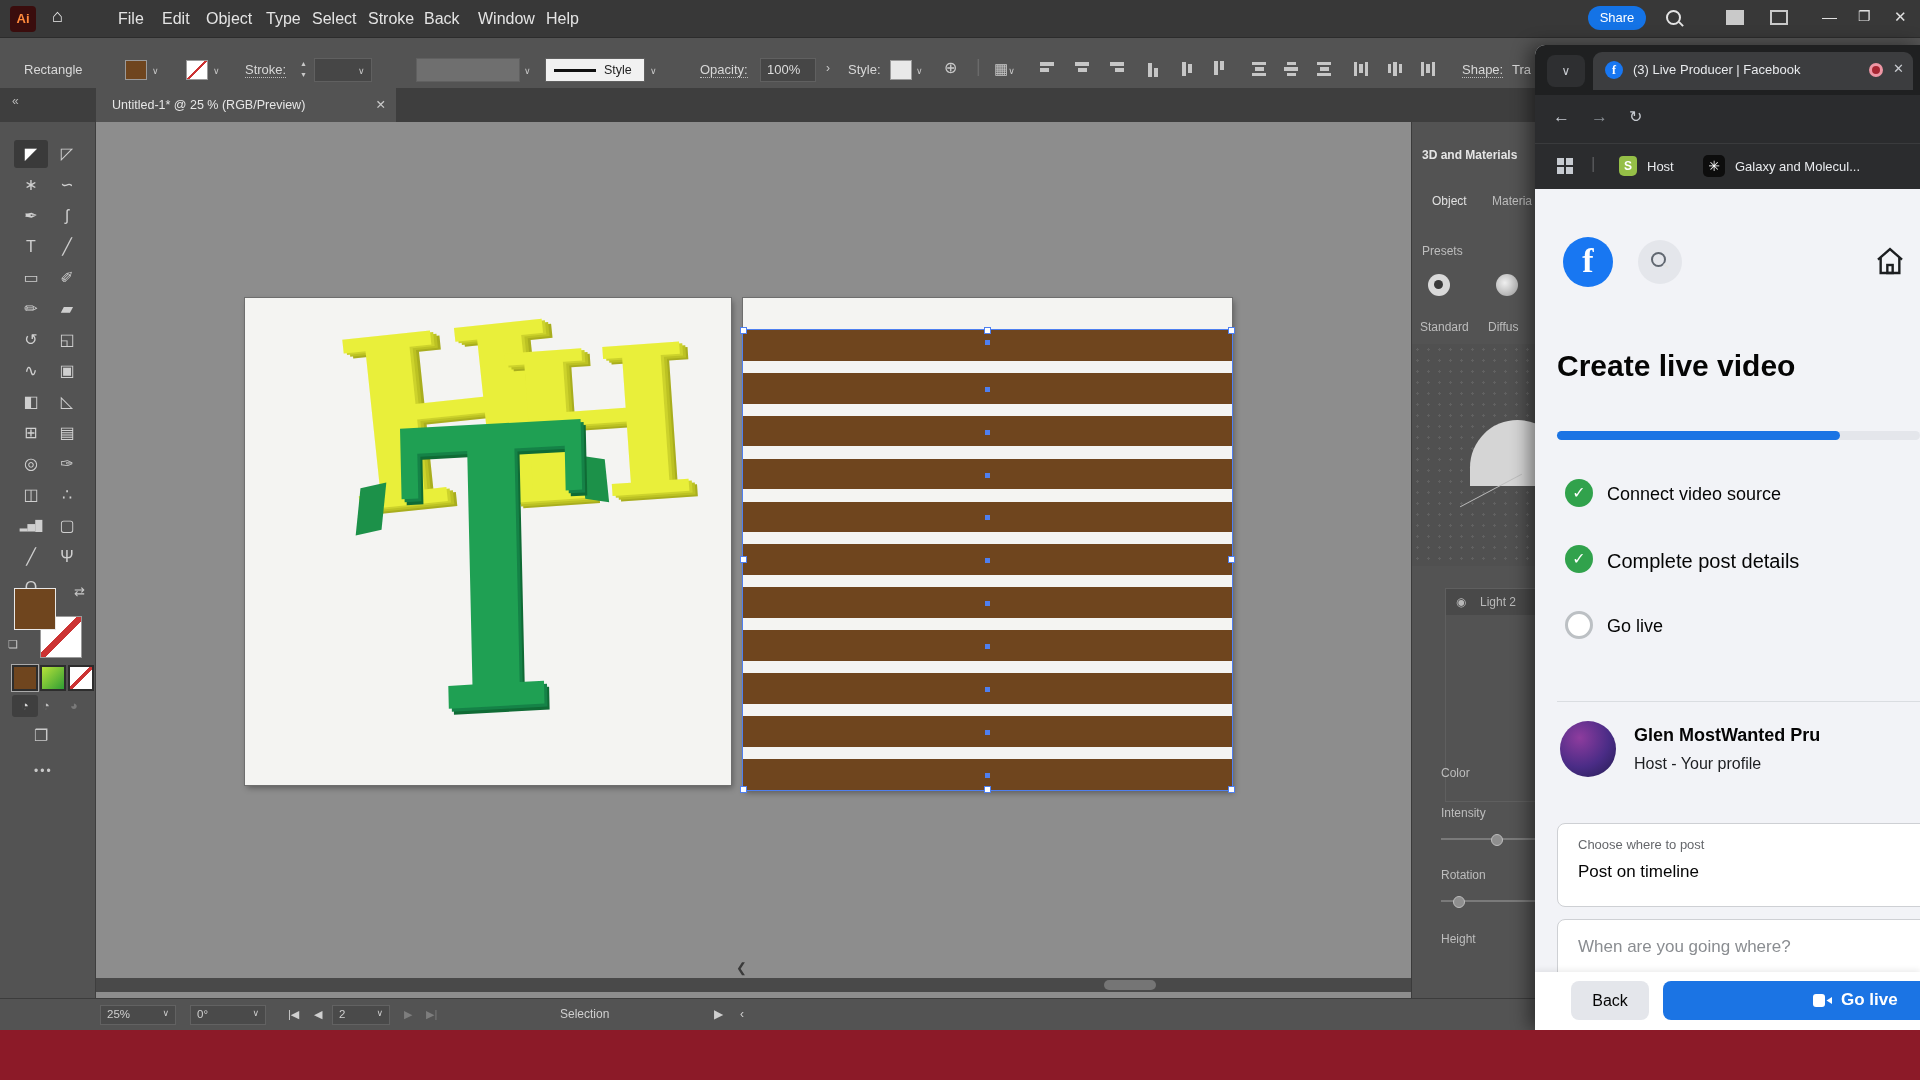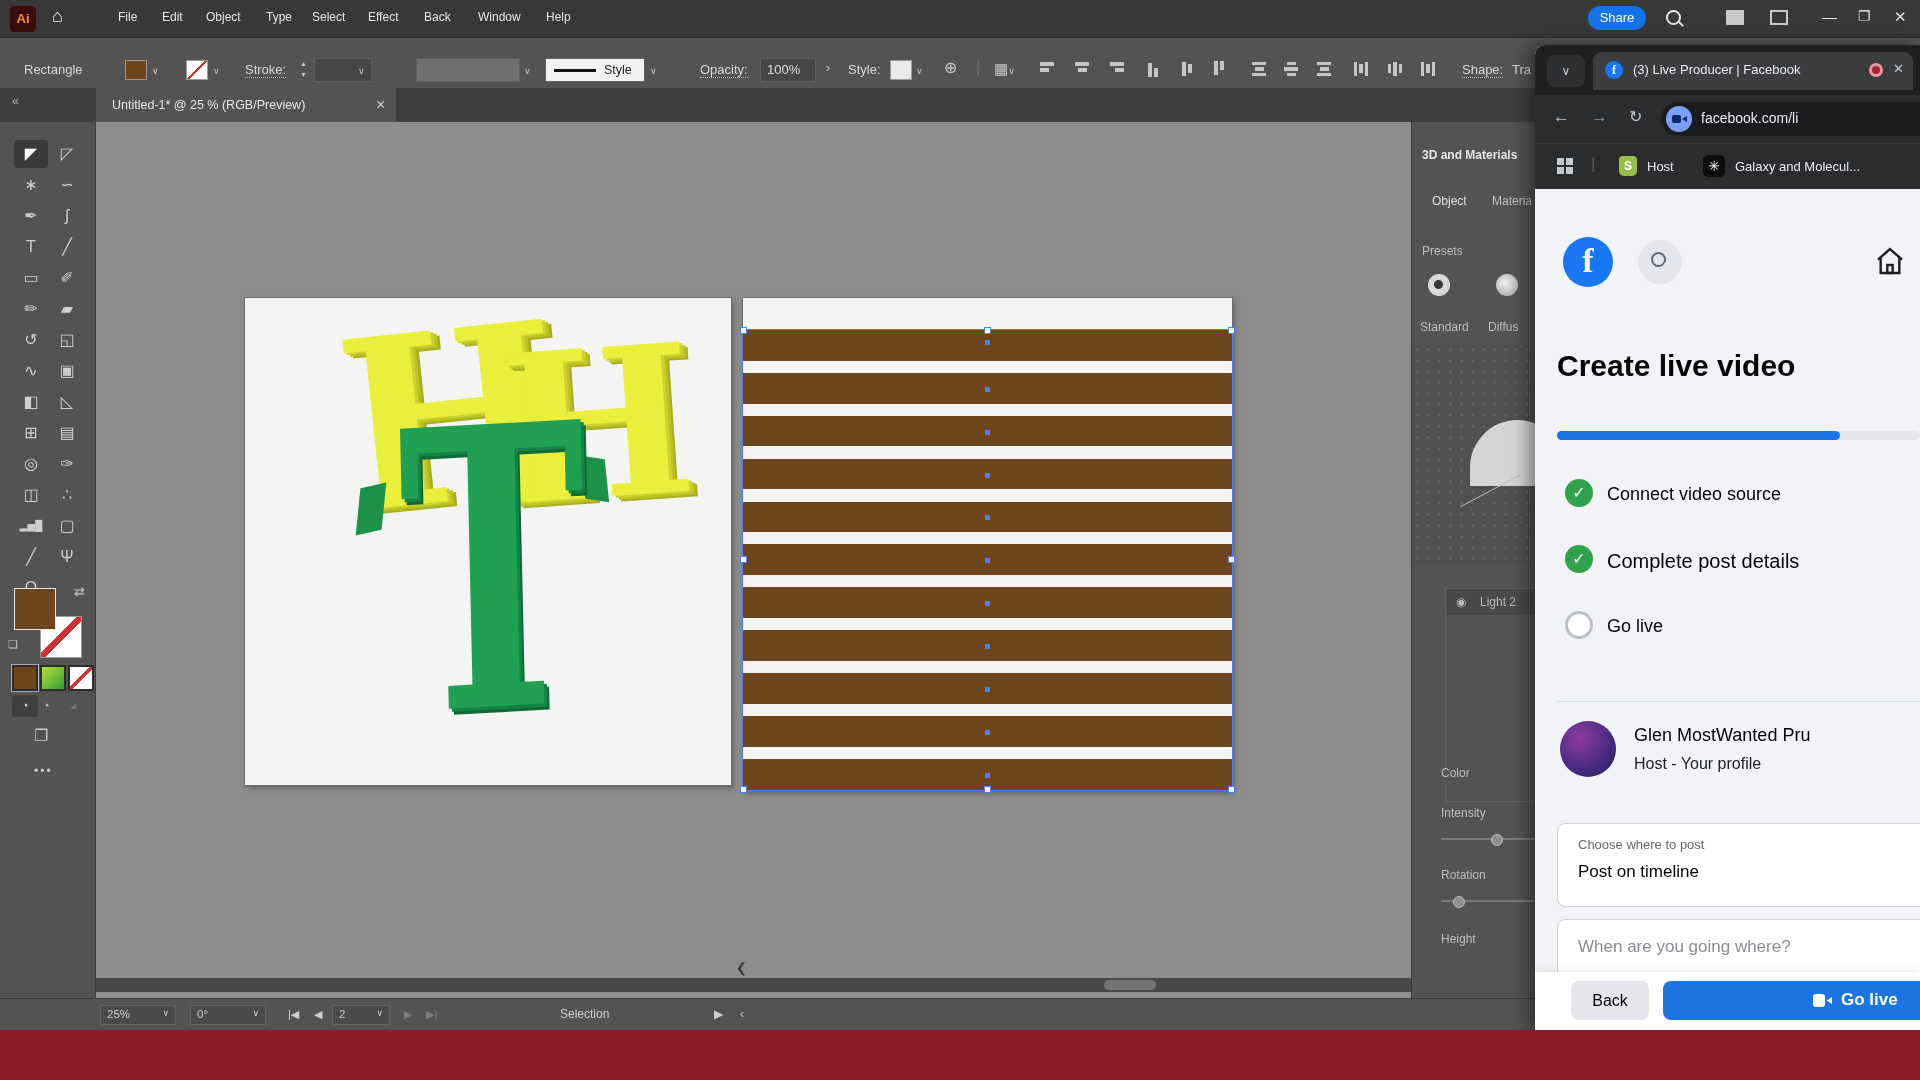--- a/index.html
+++ b/index.html
@@ -1,21 +1,21 @@
 <!DOCTYPE html>
 <html><head>
 <meta charset="utf-8">
 <style>
   html,body{margin:0;padding:0;background:#222;}
   #screen{position:relative;width:1920px;height:1080px;overflow:hidden;
     font-family:"Liberation Sans",sans-serif;background:#8D8D8D;}
   .abs{position:absolute;}
   
   #il-menubar{left:0;top:0;width:1920px;height:37px;background:#383838;color:#E4E4E4;z-index:30;}
-  .menu-item{position:absolute;top:10px;font-size:12px;color:#E4E4E4;cursor:default;}
+  .menu-item{position:absolute;top:10px;font-size:16px;color:#E4E4E4;cursor:default;}
   #il-options{left:0;top:37px;width:1920px;height:51px;background:#535353;border-top:1px solid #2c2c2c;z-index:20;color:#D8D8D8;font-size:13px;}
   .opt-lbl{position:absolute;top:24px;}
   .dotted{border-bottom:1px dotted #bbb;}
   .swatch{position:absolute;width:22px;height:20px;border:1px solid #9a9a9a;box-sizing:border-box;}
   .chev{position:absolute;color:#C9C9C9;font-size:9px;top:28px;}
   .field{position:absolute;top:20px;height:24px;background:#464646;border:1px solid #606060;box-sizing:border-box;}
   .alicon{position:absolute;top:24px;display:flex;flex-direction:column;gap:2px;width:16px;height:14px;}
   .alicon i{display:block;height:4px;background:#C6C6C6;}
   .alicon i.b1{width:14px}.alicon i.b2{width:9px}
   .al-l{align-items:flex-start}.al-c{align-items:center}.al-r{align-items:flex-end}
@@ -59,21 +59,21 @@
 <div id="screen">
 
   <div class="abs" id="il-menubar">
     <div class="abs" style="left:10px;top:6px;width:26px;height:26px;background:#3a0d0d;border-radius:4px;color:#FF8A3C;font-weight:bold;font-size:13px;text-align:center;line-height:26px;">Ai</div>
     <div class="abs" style="left:52px;top:6px;font-size:18px;color:#E8E8E8;">⌂</div>
     <span class="menu-item" style="left:118px">File</span>
     <span class="menu-item" style="left:162px">Edit</span>
     <span class="menu-item" style="left:206px">Object</span>
     <span class="menu-item" style="left:266px">Type</span>
     <span class="menu-item" style="left:312px">Select</span>
-    <span class="menu-item" style="left:368px">Effect</span>
+    <span class="menu-item" style="left:368px">Stroke</span>
     <span class="menu-item" style="left:424px">Back</span>
     <span class="menu-item" style="left:478px">Window</span>
     <span class="menu-item" style="left:546px">Help</span>
     <div class="abs" style="left:1588px;top:6px;width:58px;height:24px;background:#1473E6;border-radius:13px;color:#fff;font-size:13px;text-align:center;line-height:24px;">Share</div>
     <span class="abs" style="left:1666px;top:10px;"><span class="lens"></span></span>
     <div class="abs" style="left:1726px;top:10px;width:18px;height:15px;background:#C9C9C9;"></div>
     <div class="abs" style="left:1770px;top:10px;width:18px;height:15px;border:2px solid #C9C9C9;box-sizing:border-box;"></div>
     <span class="abs" style="left:1822px;top:8px;color:#E0E0E0;font-size:15px;">—</span>
     <span class="abs" style="left:1858px;top:8px;color:#E0E0E0;font-size:14px;">❐</span>
     <span class="abs" style="left:1894px;top:8px;color:#E0E0E0;font-size:15px;">✕</span>
@@ -308,29 +308,20 @@
         <span class="abs" style="left:12px;top:9px;width:18px;height:18px;border-radius:50%;background:#1877F2;color:#fff;font-weight:bold;text-align:center;line-height:18px;font-size:12px;font-family:'Liberation Serif',serif;">f</span>
         <span class="abs" style="left:40px;top:10px;width:230px;white-space:nowrap;overflow:hidden;">(3) Live Producer | Facebook</span>
         <span class="abs" style="left:276px;top:11px;width:14px;height:14px;border:3px solid #EE96A4;border-radius:50%;background:#A62632;box-sizing:border-box;"></span>
         <span class="abs" style="left:300px;top:9px;color:#C9CCD1;">✕</span>
       </div>
     </div>
     <div id="cr-toolbar">
       <span class="abs" style="left:18px;top:12px;color:#C7CBD1;font-size:17px;">←</span>
       <span class="abs" style="left:56px;top:12px;color:#8a8f95;font-size:17px;">→</span>
       <span class="abs" style="left:94px;top:12px;color:#C7CBD1;font-size:16px;">↻</span>
-      <div class="abs" style="left:126px;top:7px;width:259px;height:34px;background:#1B1C1E;border-radius:17px 0 0 17px;">
-        <span class="abs" style="left:5px;top:4px;width:26px;height:26px;border-radius:50%;background:#7BA0F5;">
-          <svg width="26" height="26" viewBox="0 0 26 26">
-              <rect x="6" y="9" width="9" height="8" rx="2" fill="#0B2A66"></rect>
-              <path d="M16 13l5-3v6z" fill="#0B2A66"></path>
-            </svg>
-        </span>
-        <span class="abs" style="left:40px;top:8px;color:#E8EAED;font-size:14px;">facebook.com/li</span>
-      </div>
     </div>
     <div id="cr-bookmarks">
       <span class="abs" style="left:22px;top:14px;width:16px;height:16px;display:grid;grid-template-columns:7px 7px;gap:2px;">
           <i style="background:#C7CBD1;height:7px"></i>
           <i style="background:#C7CBD1;height:7px"></i>
           <i style="background:#C7CBD1;height:7px"></i>
           <i style="background:#C7CBD1;height:7px"></i>
         </span>
       <span class="abs" style="left:56px;top:10px;color:#5a5b5d;font-size:17px;">|</span>
       <span class="abs" style="left:84px;top:12px;width:18px;height:20px;background:#95BF47;border-radius:4px 4px 5px 5px;color:#fff;font-size:12px;font-weight:bold;text-align:center;line-height:20px;">S</span>
@@ -355,21 +346,21 @@
         <div style="width:78%;height:9px;border-radius:5px;background:#1B74E4;"></div>
       </div>
       <span class="step-ic" style="left:30px;top:290px;background:#31A24C;">✓</span>
       <span class="abs" style="left:72px;top:295px;font-size:18px;color:#050505;">Connect video source</span>
       <span class="step-ic" style="left:30px;top:356px;background:#31A24C;">✓</span>
       <span class="abs" style="left:72px;top:361px;font-size:20px;color:#050505;">Complete post details</span>
       <span class="step-ic" style="left:30px;top:422px;background:#fff;border:3px solid #BCC0C4;box-sizing:border-box;"></span>
       <span class="abs" style="left:72px;top:427px;font-size:18px;color:#050505;">Go live</span>
       <div class="abs" style="left:22px;top:512px;width:363px;height:1px;background:#DADDE1;"></div>
       <span class="abs" style="left:25px;top:532px;width:56px;height:56px;border-radius:50%;background:radial-gradient(circle at 35% 30%,#8E3C9E,#4A2C86 55%,#231C4F);"></span>
-      <span class="abs" style="left:99px;top:536px;font-size:18px;font-weight:normal;color:#050505;">Glen MostWanted Pru</span>
+      <span class="abs" style="left:99px;top:536px;font-size:18px;font-weight:bold;color:#050505;">Glen MostWanted Pru</span>
       <span class="abs" style="left:99px;top:566px;font-size:16px;color:#1C1E21;">Host - Your profile</span>
       <div class="fb-card" style="top:634px;height:84px;">
         <span class="abs" style="left:20px;top:13px;font-size:13px;color:#65676B;">Choose where to post</span>
         <span class="abs" style="left:20px;top:38px;font-size:17px;color:#050505;">Post on timeline</span>
       </div>
       <div class="fb-card" style="top:730px;height:70px;">
         <span class="abs" style="left:20px;top:17px;font-size:17px;color:#8A8D91;">When are you going where?</span>
       </div>
       <div class="abs" style="left:0;top:783px;width:385px;height:58px;background:#fff;box-shadow:0 -2px 6px rgba(0,0,0,.08);">
         <span class="abs" style="left:36px;top:9px;width:78px;height:39px;background:#E4E6EB;border-radius:8px;color:#050505;font-size:16px;text-align:center;line-height:39px;">Back</span>

